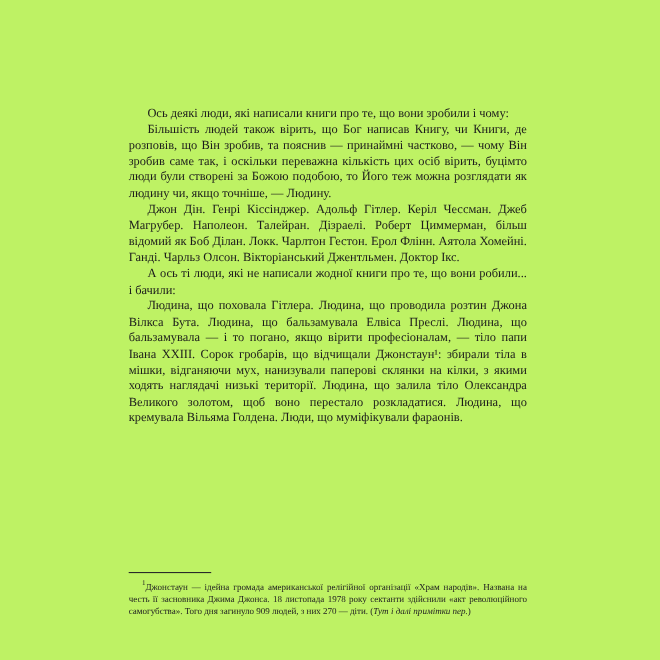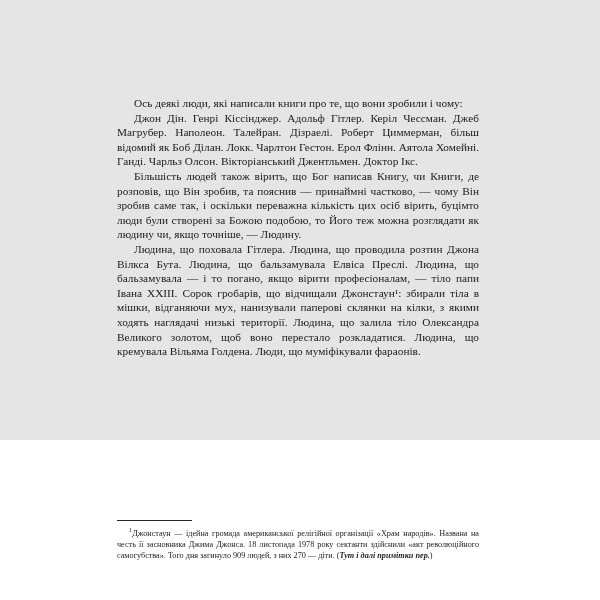--- a/index.html
+++ b/index.html
@@ -10,23 +10,23 @@
     width: 600px;
     height: 600px;
     background: #ffffff;
     font-family: "Liberation Serif", serif;
     color: #1a1a1a;
     overflow: hidden;
   }
   .page {
     position: relative;
     width: 600px;
-    height: 440px;
+    height: 600px;
     box-sizing: border-box;
-    background: #e5e5e5;
+    background: #bef264;
   }
   .text-column {
     position: absolute;
     left: 117px;
     top: 96px;
     width: 362px;
   }
   p.para {
     margin: 0;
     font-size: 11.3px;
@@ -56,32 +56,32 @@
     text-indent: 12px;
     color: #222222;
   }
   .fn-marker {
     font-size: 6.4px;
     vertical-align: super;
     line-height: 0;
   }
   em {
     font-style: italic;
-    font-weight: bold;
   }
 </style>
 </head>
 <body>
 
 <div class="page">
 
   <div class="text-column">
     <p class="para">Ось деякі люди, які написали книги про те, що вони зробили і чому:</p>
+    <p class="para">Більшість людей також вірить, що Бог написав Книгу, чи Книги, де розповів, що Він зробив, та пояснив — принаймні частково, — чому Він зробив саме так, і оскільки переважна кількість цих осіб вірить, буцімто люди були створені за Божою подобою, то Його теж можна розглядати як людину чи, якщо точніше, — Людину.</p>
     <p class="para">Джон Дін. Генрі Кіссінджер. Адольф Гітлер. Керіл Чессман. Джеб Магрубер. Наполеон. Талейран. Дізраелі. Роберт Циммерман, більш відомий як Боб Ділан. Локк. Чарлтон Гестон. Ерол Флінн. Аятола Хомейні. Ганді. Чарльз Олсон. Вікторіанський Джентльмен. Доктор Ікс.</p>
-    <p class="para">Більшість людей також вірить, що Бог написав Книгу, чи Книги, де розповів, що Він зробив, та пояснив — принаймні частково, — чому Він зробив саме так, і оскільки переважна кількість цих осіб вірить, буцімто люди були створені за Божою подобою, то Його теж можна розглядати як людину чи, якщо точніше, — Людину.</p>
+    <p class="para">А ось ті люди, які не написали жодної книги про те, що вони робили... і бачили:</p>
     <p class="para">Людина, що поховала Гітлера. Людина, що проводила розтин Джона Вілкса Бута. Людина, що бальзамувала Елвіса Преслі. Людина, що бальзамувала — і то погано, якщо вірити професіоналам, — тіло папи Івана ХХІІІ. Сорок гробарів, що відчищали Джонстаун¹: збирали тіла в мішки, відганяючи мух, нанизували паперові склянки на кілки, з якими ходять наглядачі низькі території. Людина, що залила тіло Олександра Великого золотом, щоб воно перестало розкладатися. Людина, що кремувала Вільяма Голдена. Люди, що муміфікували фараонів.</p>
   </div>
 
   <div class="footnote-area">
     <div class="footnote-rule"></div>
     <p class="footnote"><span class="fn-marker">1</span><span>Джонстаун — ідейна громада американської релігійної організації «Храм народів». Названа на честь її засновника Джима Джонса. 18 листопада 1978 року сектанти здійснили «акт революційного самогубства». Того дня загинуло 909 людей, з них 270 — діти. (</span><em>Тут і далі примітки пер.</em><span>)</span></p>
   </div>
 
 </div>
 

